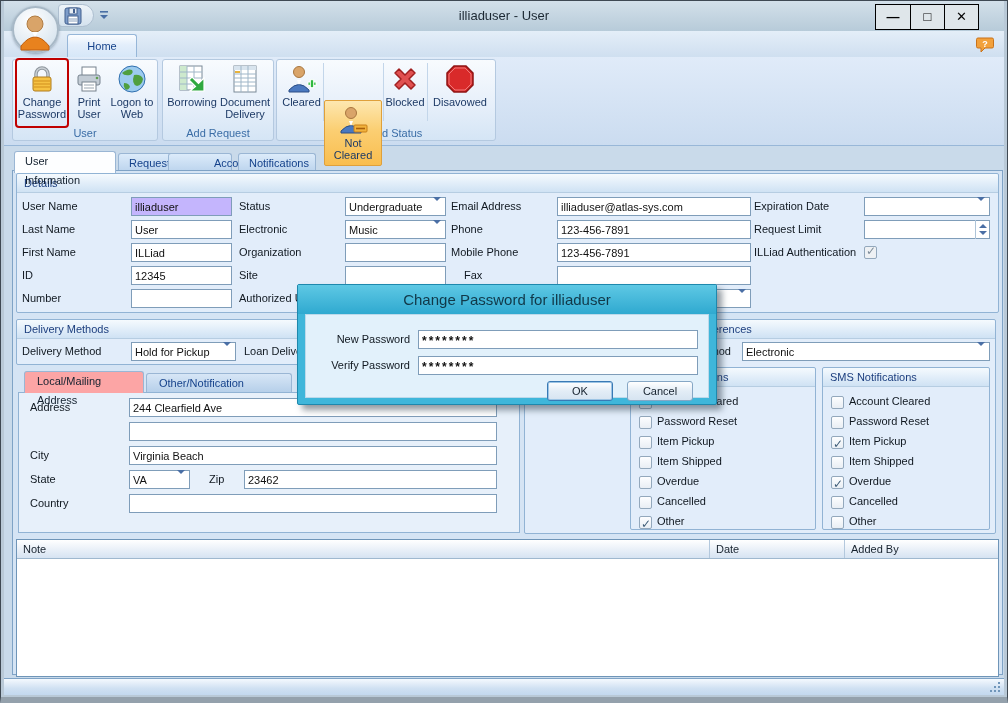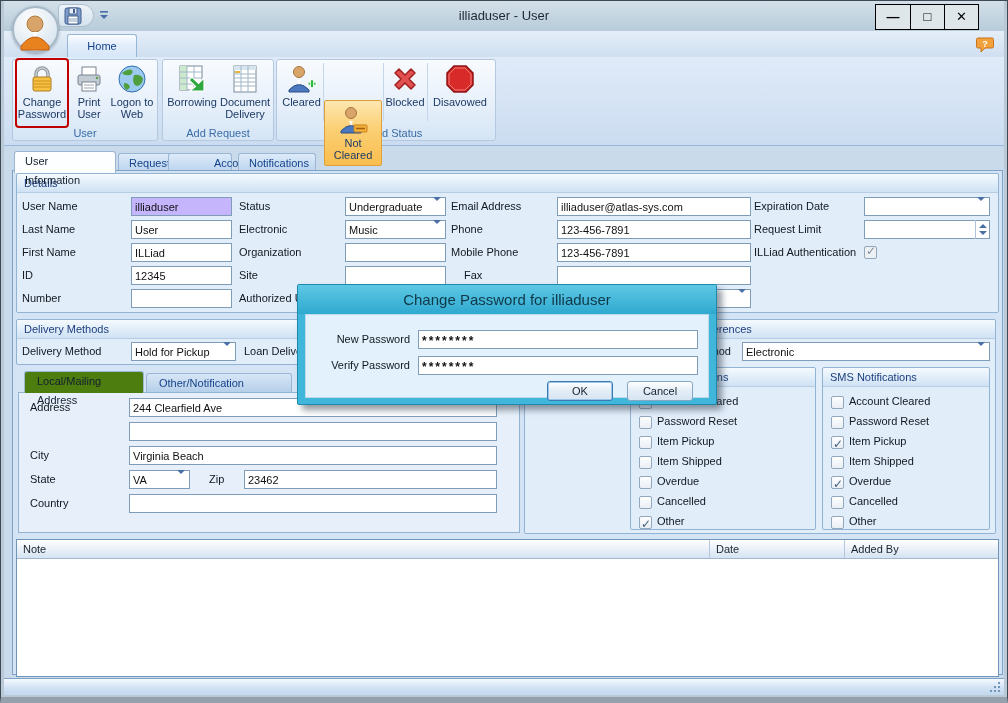--- a/index.html
+++ b/index.html
@@ -68,21 +68,21 @@
   .checked > .cb::after, .cb.checked::after { content:"✓"; position:absolute; left:1px; top:-3px; font-size:12px; font-weight:bold; color:#3f5d78; }
   .cb.gray.checked { background:#eef1f4; }
   .cb.gray.checked::after { color:#7e8d9a; }
 
   .cbrow { height:20px; line-height:20px; padding-left:8px; white-space:nowrap; }
   .cbrow .cbl { margin-left:5px; color:#101820; }
 
   
   .atab { position:absolute; height:20px; line-height:19px; padding:0 12px; color:#15428b;
     background:linear-gradient(#d7e6f6,#b4cee9); border:1px solid #9ab6d4; border-bottom:none; border-radius:3px 3px 0 0; top:372px; }
-  .atab.active { top:370px; height:22px; background:#4d7c0f; color:#13202e; z-index:4; }
+  .atab.active { top:370px; height:22px; background:#fca5a5; color:#13202e; z-index:4; }
   .abox { position:absolute; left:14px; top:391px; width:502px; height:141px; border:1px solid #91b3d4; background:#e7f0fa; }
 
   
   .ntable { position:absolute; left:12px; top:538px; width:983px; height:138px; border:1px solid #6f95b8; background:#fff; }
   .nhead { display:flex; height:19px; background:linear-gradient(#ffffff,#d6e3f2); border-bottom:1px solid #9fb8cf; }
   .nhc { line-height:18px; padding-left:6px; border-right:1px solid #b3c8dd; color:#17222e; }
 
   
   .statusbar { position:absolute; left:0; top:677px; width:1000px; height:17px;
     background:linear-gradient(#f4f9fe,#cfe0f2 60%,#c3d8ee); border-top:1px solid #7fa3c6; }

